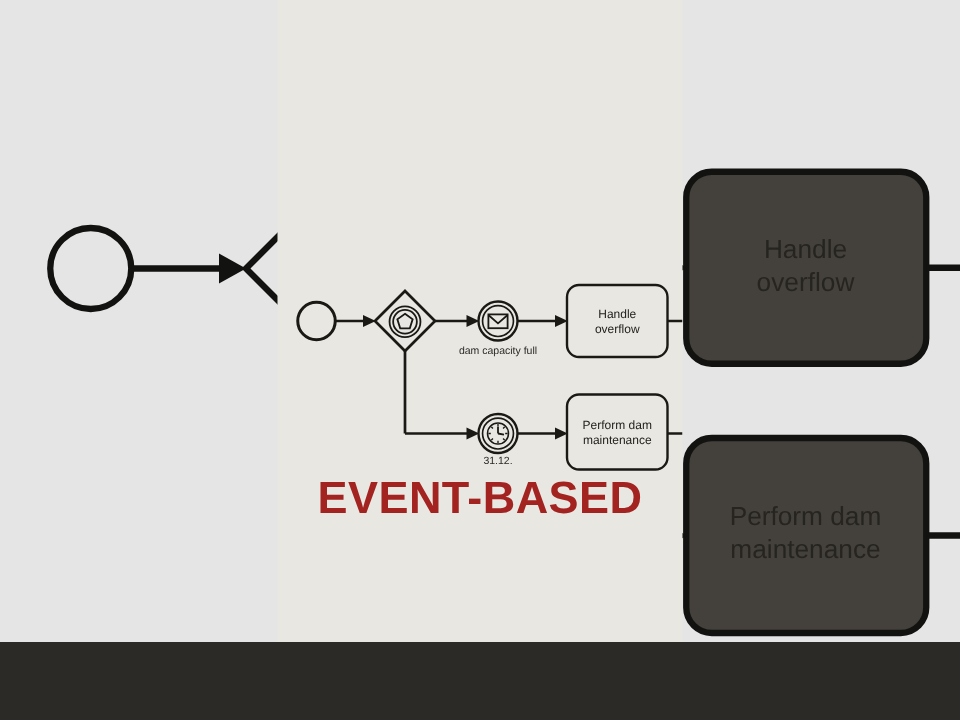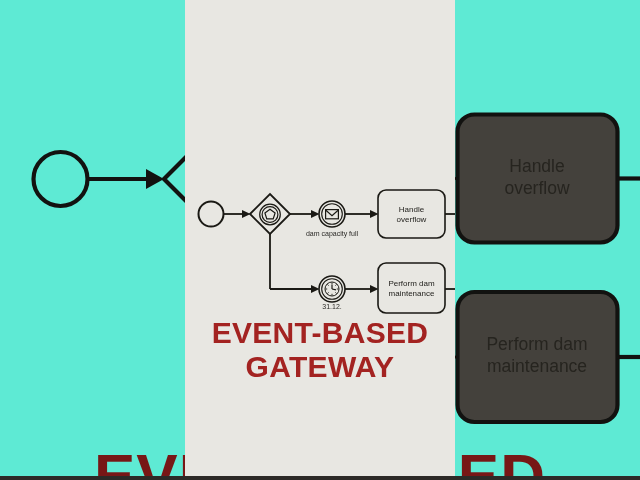--- a/index.html
+++ b/index.html
@@ -2,22 +2,22 @@
 <html><head>
 <meta charset="utf-8">
 <style>
   html,body{margin:0;padding:0;}
   body{
     width:640px;height:480px;overflow:hidden;
     font-family:"Liberation Sans", sans-serif;
     background:#2c2a27;
   }
   .stage{
-    position:relative;width:640px;height:476px;overflow:hidden;
-    background:#5eead4;
+    position:relative;width:640px;height:428px;overflow:hidden;
+    background:#e5e5e5;
   }
   
   .bg-svg{position:absolute;left:0;top:0;}
   .bg-task-text{
     font-size:17.5px;fill:#26241f;font-weight:400;
     text-anchor:middle;
   }
   .bg-caption{
     position:absolute;left:0;top:440px;width:640px;
     text-align:center;white-space:nowrap;
@@ -149,19 +149,18 @@
 
       <g>
         <rect x="193" y="263" width="67" height="50" rx="8" fill="#e8e7e2" stroke="#1a1914" stroke-width="1.6"></rect>
         <text x="226.5" y="286" class="task-text">Perform dam</text>
         <text x="226.5" y="296" class="task-text">maintenance</text>
       </g>
     </svg>
 
     <div class="caption">
       <div>EVENT-BASED</div>
-      <div>GATEWAY</div>
     </div>
 
     <div class="panel-strip"></div>
   </div>
 
 </div>
 
 </body></html>

